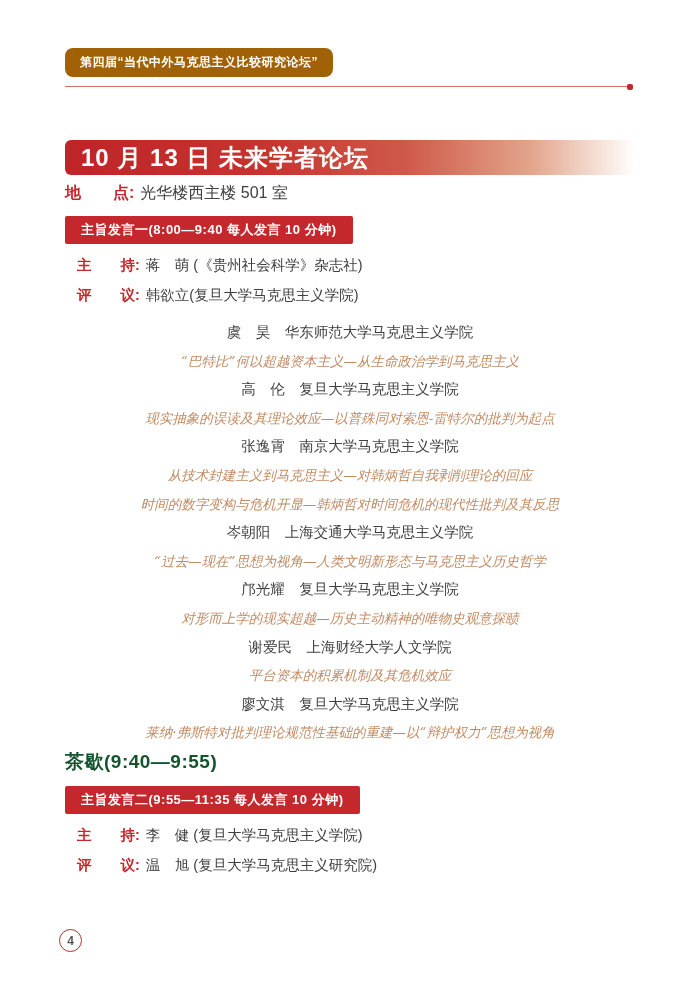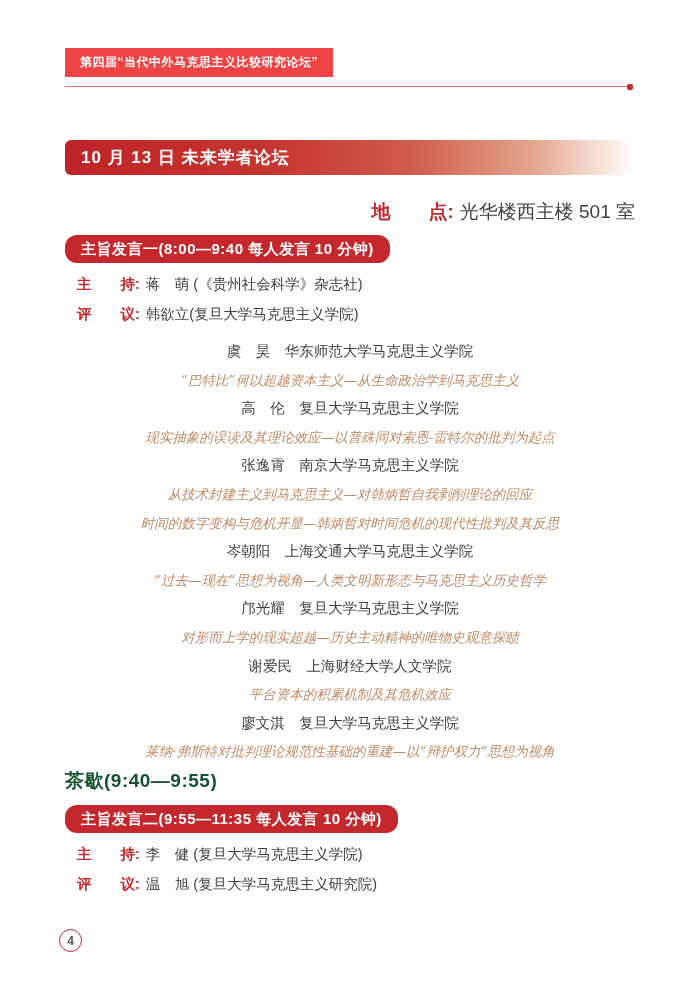--- a/index.html
+++ b/index.html
@@ -4,47 +4,47 @@
 <style>
   html,body { margin:0; padding:0; background:#ffffff; }
   .page {
     position:relative; width:699px; height:989px; background:#ffffff;
     font-family:"Liberation Sans",sans-serif; color:#404040; overflow:hidden;
   }
   .content { padding:48px 64px 0 65px; }
 
   
   .top-badge {
-    display:inline-block; background:#ef4444; color:#ffffff;
+    display:inline-block; background:#a16207; color:#ffffff;
     font-size:12px; font-weight:bold; letter-spacing:0.5px;
-    padding:6px 15px; border-radius:0;
+    padding:6px 15px; border-radius:8px;
   }
 
   
   .rule { position:relative; margin-top:9px; width:566px; height:1px; background:#d86e6e; }
   .rule .dot {
     position:absolute; right:-2px; top:-2px; width:6px; height:6px;
     background:#c4272c; border-radius:2px;
   }
 
   
   .banner {
     margin-top:53px; height:35px; line-height:35px; border-radius:6px;
-    padding-left:16px; color:#ffffff; font-size:17px; font-weight:bold; letter-spacing:1px;
+    padding-left:16px; color:#ffffff; font-size:24px; font-weight:bold; letter-spacing:1px;
     background:linear-gradient(90deg,#bf2428 0%,#c5342f 35%,#cf5a49 60%,#e3a58d 82%,#f9ece5 96%,#ffffff 100%);
   }
 
-  .loc-line { margin-top:23px; line-height:28px; font-size:19px;text-align:right; }
+  .loc-line { margin-top:4px; line-height:28px; font-size:16px; }
   .label-red { color:#c4272c; font-weight:bold; }
   .loc-line .val { margin-left:6px; color:#404040; }
 
   .session-badge {
     display:inline-block; margin-top:9px; background:#c4272c; color:#ffffff;
-    font-size:15px; font-weight:bold; height:28px; line-height:28px;
-    padding:0 16px; border-radius:12px; letter-spacing:0.5px;
+    font-size:13px; font-weight:bold; height:28px; line-height:28px;
+    padding:0 16px; border-radius:2px; letter-spacing:0.5px;
   }
   .session-badge.second { margin-top:9px; }
 
   .meta-lines { margin-top:6px;margin-left:12px; }
   .meta-line { line-height:30px; font-size:14.5px; }
   .meta-line .val { margin-left:6px; color:#404040; }
 
   .speakers { margin-top:8px;text-align:center; }
   .sline { line-height:28.6px; font-size:14.5px; color:#3f3f3f; white-space:nowrap; }
   .sline .aff { margin-left:1em; }

